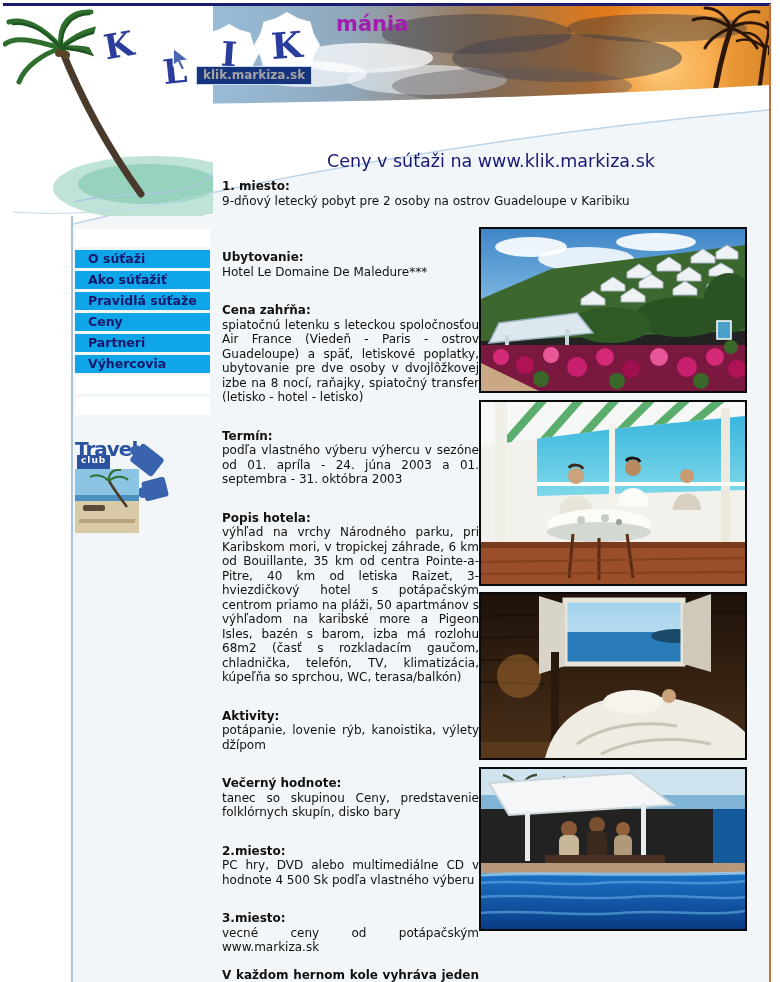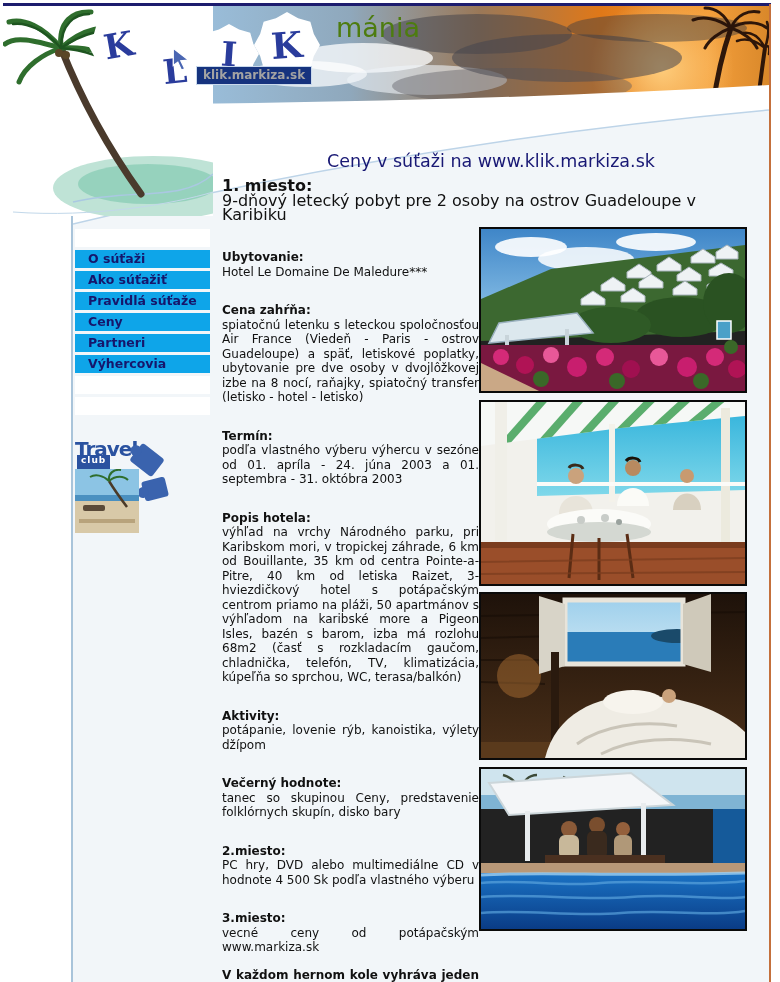--- a/index.html
+++ b/index.html
@@ -15,21 +15,21 @@
 
   
   .header-img{position:absolute;left:7px;top:6px;width:762px;height:100px;}
   .curve-wedge{position:absolute;left:73px;top:106px;width:696px;height:130px;pointer-events:none;}
   .beach{position:absolute;left:3px;top:6px;width:210px;height:210px;background:#fff;}
   .beach svg{position:absolute;left:0;top:0;}
 
   .gear{position:absolute;background:#fff;display:flex;align-items:center;justify-content:center;
         clip-path:polygon(100% 50%,90.7% 66.8%,85.4% 85.4%,66.8% 90.7%,50% 100%,33.2% 90.7%,14.6% 85.4%,9.3% 66.8%,0% 50%,9.3% 33.2%,14.6% 14.6%,33.2% 9.3%,50% 0%,66.8% 9.3%,85.4% 14.6%,90.7% 33.2%);}
   .gear span{font-family:"DejaVu Serif","Liberation Serif",serif;font-weight:bold;color:#2a3c9c;}
-  .logo-mania{position:absolute;left:336px;top:12px;font-size:27px;font-weight:normal;color:#4d7c0f;}
+  .logo-mania{position:absolute;left:336px;top:12px;font-size:21px;font-weight:bold;color:#a21caf;}
   .logo-chip{position:absolute;left:196px;top:66px;background:#16337e;border:1px solid #c9d9ec;
              color:#a3a3a3;font-size:12px;font-weight:bold;padding:1px 6px 2px 6px;}
   .cursor-arrow{position:absolute;left:170px;top:46px;width:26px;height:26px;}
 
   
   .sidebar{position:absolute;left:75px;top:229px;width:135px;}
   .side-row{height:18px;margin-bottom:3px;background:#fff;}
   .side-item{height:18px;margin-bottom:3px;background:#0ea5e9;font-size:12.5px;font-weight:bold;
              color:#16166b;line-height:18px;padding-left:13px;cursor:pointer;}
   .travel{position:absolute;left:75px;top:437px;width:96px;height:100px;cursor:pointer;}
@@ -37,21 +37,21 @@
   .travel-club{position:absolute;left:2px;top:18px;background:#2a52a0;color:#fff;font-size:9px;
                font-weight:bold;padding:0 4px 14px 4px;letter-spacing:1px;}
   .travel-photo{position:absolute;left:0;top:32px;width:64px;height:64px;overflow:hidden;}
   .puzzle{position:absolute;background:#3a63ae;border-radius:3px;}
   .puzzle.nub::after{content:"";position:absolute;width:11px;height:11px;border-radius:50%;
                      background:#3a63ae;left:-6px;top:5px;}
 
   
   .page-title{position:absolute;left:213px;top:151px;width:556px;text-align:center;
               font-size:17.5px;font-weight:normal;color:#181874;}
-  .wide-block{position:absolute;left:222px;top:179px;width:530px;font-size:16px;line-height:14.5px;}
+  .wide-block{position:absolute;left:222px;top:179px;width:530px;font-size:12px;line-height:14.5px;}
   .col{position:absolute;left:222px;top:226px;width:257px;font-size:12px;line-height:14.5px;}
   .sec{margin-bottom:13px;}
   .sec .h{font-weight:bold;margin-top:24px;}
   .sec .b{text-align:justify;}
   .mt10{margin-top:10px;}
   .footer-note{margin-top:12px;font-weight:bold;text-align:justify;}
 
   
   .photo{position:absolute;left:479px;width:264px;border:2px solid #0a0a0a;background:#222;}
   .photo svg{display:block;}

